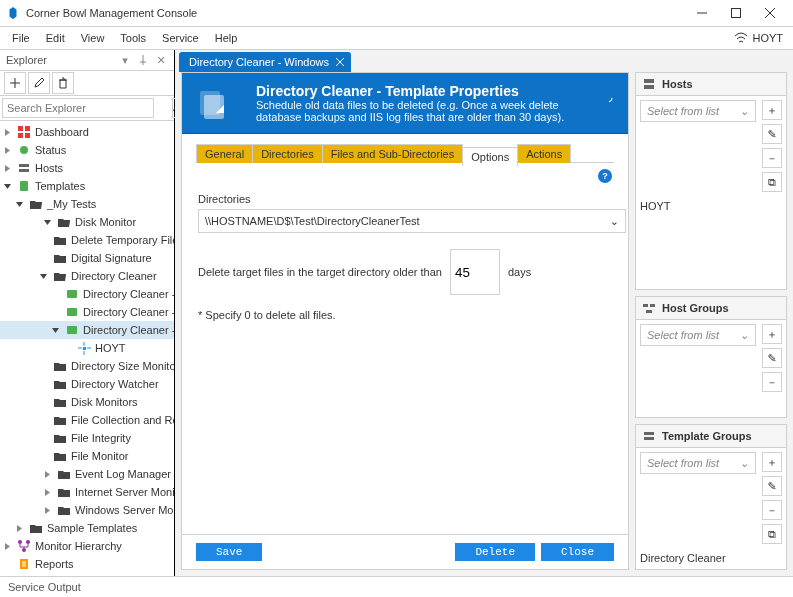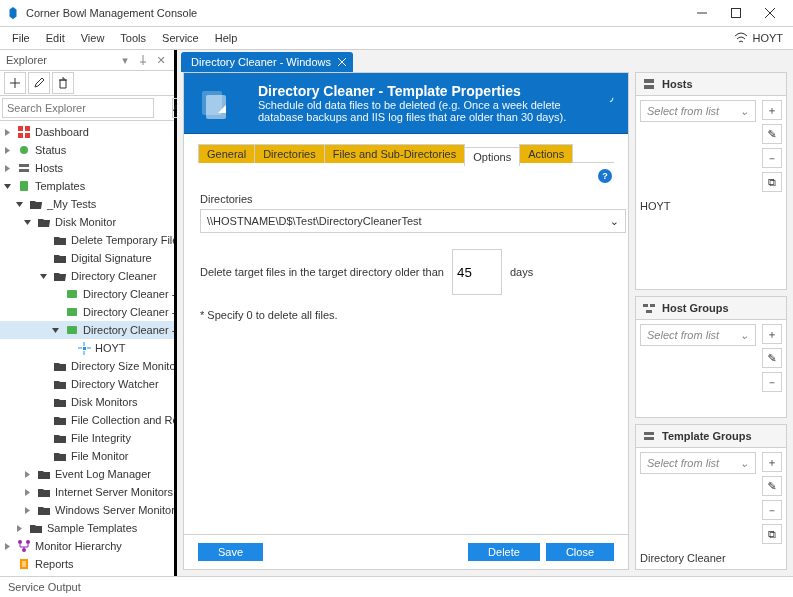--- a/index.html
+++ b/index.html
@@ -7,37 +7,37 @@
 body{font-family:"Segoe UI",Arial,sans-serif;font-size:11px;color:#333;background:#f2f2f2;display:flex;flex-direction:column}
 .titlebar{height:26px;background:#fff;display:flex;align-items:center;padding:0 6px;border-bottom:1px solid var(--bd)}
 .titlebar .logo-ic{width:14px;height:14px;margin-right:6px}
 .titlebar .ttl{flex:1}
 .titlebar .wbtn{width:34px;height:26px;display:flex;align-items:center;justify-content:center;color:#444}
 .menubar{height:22px;background:#fff;display:flex;align-items:center;padding:0 4px;border-bottom:1px solid var(--bd)}
 .mitem{padding:2px 8px}
 .mspacer{flex:1}
 .wifi{display:flex;align-items:center;gap:4px;margin-right:6px}
 .content{flex:1;display:flex;min-height:0}
-.explorer{width:174px;background:#fff;border-right:3px solid #000000;display:flex;flex-direction:column}
+.explorer{width:174px;background:#fff;border-right:1px solid #000000;display:flex;flex-direction:column}
 .panehead{height:20px;display:flex;align-items:center;padding:0 6px;background:#fff;border-bottom:1px solid var(--bd);gap:4px}
 .panehead .phtitle{flex:1;color:#555}
 .panehead .phbtn{width:14px;height:14px;display:flex;align-items:center;justify-content:center;color:#888}
 .rowtb{height:24px;display:flex;align-items:center;border-bottom:1px solid var(--bd);padding:0 4px;gap:2px}
 .tbbtn{width:20px;height:20px;display:flex;align-items:center;justify-content:center;border:1px solid transparent}
 .tbbtn.bordered{border:1px solid var(--bd)}
 .searchrow{height:24px;display:flex;align-items:center;border-bottom:1px solid var(--bd);padding:0 2px;gap:18px}
 .searchrow input{flex:1;height:18px;border:1px solid var(--bd);padding:0 4px;font-family:inherit;font-size:11px}
 .sbtn{width:18px;height:18px;display:flex;align-items:center;justify-content:center;border:1px solid var(--bd);font-size:9px}
 .tree{flex:1;overflow:auto;padding:2px 0}
 .tn{display:flex;align-items:center;height:18px;white-space:nowrap;gap:4px;padding-right:4px}
 .tn.sel{background:var(--sel)}
 .tw{width:11px;height:11px;display:inline-flex;align-items:center;justify-content:center;color:#666;flex:0 0 11px}
 .ic{width:14px;height:14px;display:inline-flex;align-items:center;justify-content:center;flex:0 0 14px}
 .ic svg{width:14px;height:14px}
-.d0{padding-left:2px}.d1{padding-left:14px}.d2{padding-left:22px}.d3{padding-left:38px}.d4{padding-left:50px}.d5{padding-left:62px}
+.d0{padding-left:2px}.d1{padding-left:14px}.d2{padding-left:42px}.d3{padding-left:38px}.d4{padding-left:50px}.d5{padding-left:62px}
 .main{flex:1;display:flex;flex-direction:column;background:#f2f2f2;min-width:0}
 .tabbar{height:22px;display:flex;align-items:flex-end;padding-left:4px}
 .doctab{background:var(--head);color:#fff;height:20px;display:flex;align-items:center;padding:0 6px 0 10px;border-radius:3px 3px 0 0;gap:6px}
 .doctab .tx{width:10px;height:10px;display:flex;align-items:center;justify-content:center}
 .mainbody{flex:1;display:flex;gap:6px;padding:0 6px 6px 6px;min-height:0}
 .center{flex:1;display:flex;flex-direction:column;background:#fff;border:1px solid var(--bd);min-width:0}
 .bluehead{background:var(--head);color:#fff;padding:10px 14px;display:flex;align-items:center;gap:24px;border-bottom:1px solid #0a5a9d}
 .bluehead .bigic{width:36px;height:36px;flex:0 0 36px}
 .bluehead h2{margin:0;font-size:14px;font-weight:600}
 .bluehead .sub{font-size:11px;opacity:.95}
@@ -48,21 +48,21 @@
 .tab2.act{background:#fff;position:relative;top:3px}
 .tabline{height:1px;background:var(--bd);flex:1;align-self:flex-end}
 .helprow{display:flex;justify-content:flex-end;padding:6px 2px}
 .helpic{width:14px;height:14px;border-radius:50%;background:#1976d2;color:#fff;display:flex;align-items:center;justify-content:center;font-size:9px;font-weight:bold}
 .form{padding:4px 2px 0 2px}
 .flabel{margin-bottom:4px}
 .fsel{width:100%;height:22px;border:1px solid var(--bd);display:flex;align-items:center;padding:0 6px;justify-content:space-between;margin-bottom:16px}
 .frow{display:flex;align-items:center;gap:8px;margin-bottom:14px}
 .num{width:40px;height:20px;border:1px solid var(--bd);padding:12px 4px}
 .savebar{padding:8px 14px;border-top:1px solid var(--bd);display:flex}
-.btn{background:var(--accent);color:#fff;border:none;padding:3px 20px;font-family:Liberation Sans, sans-serif;font-size:11px}
+.btn{background:var(--accent);color:#fff;border:none;padding:3px 20px;font-family:Liberation Mono, monospace;font-size:11px}
 .right{width:152px;display:flex;flex-direction:column;gap:6px}
 .rpanel{background:#fff;border:1px solid var(--bd);display:flex;flex-direction:column}
 .rpanel.h1{flex:1.8}.rpanel.h2{flex:1}.rpanel.h3{flex:1.2}
 .rhead{height:22px;background:#f5f5f5;border-bottom:1px solid var(--bd);display:flex;align-items:center;padding:0 6px;gap:6px}
 .rbody{flex:1;display:flex}
 .rlist{flex:1;padding:4px}
 .rsel{height:20px;border:1px solid var(--bd);margin:4px;display:flex;align-items:center;padding:0 6px;justify-content:space-between;font-style:italic;color:#888;flex:1}
 .rselwrap{display:flex;align-items:flex-start}
 .rtools{width:22px;display:flex;flex-direction:column;gap:4px;padding:4px 2px}
 .rtbtn{width:18px;height:18px;border:1px solid var(--bd);display:flex;align-items:center;justify-content:center;background:#fff}

